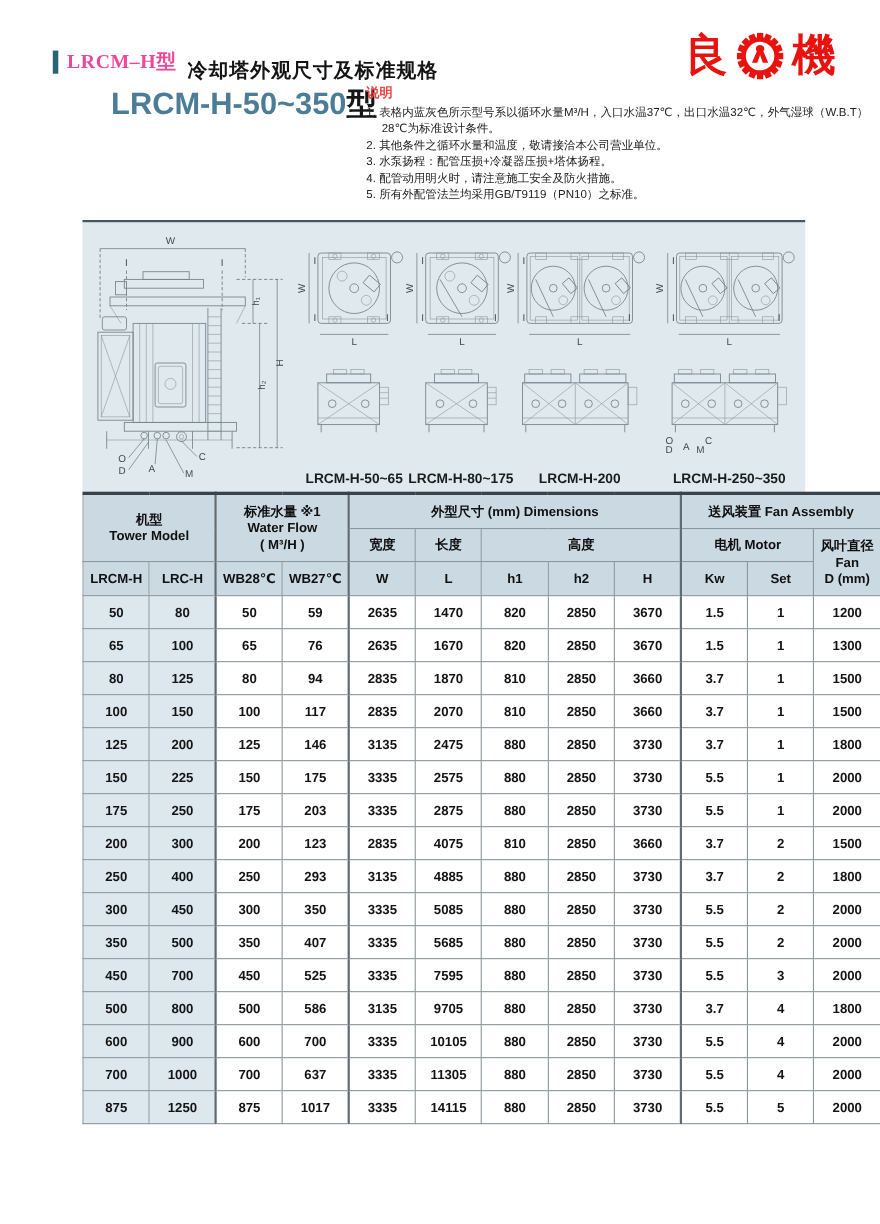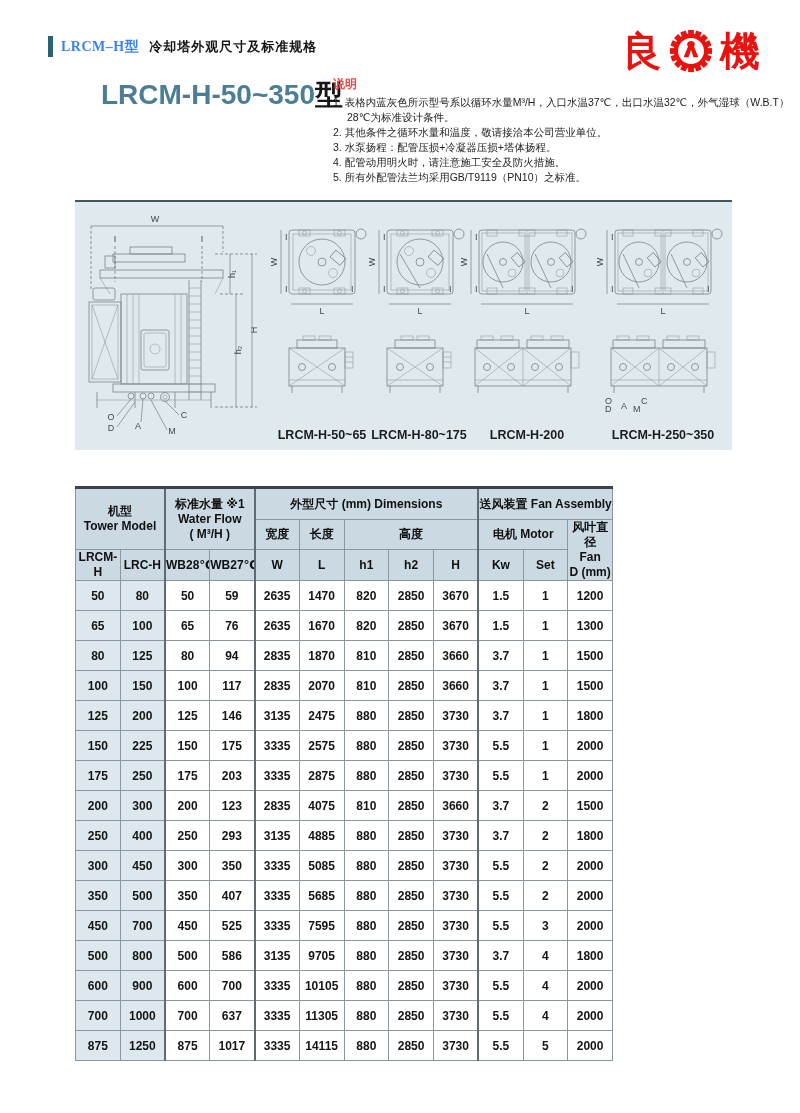--- a/index.html
+++ b/index.html
@@ -6,22 +6,22 @@
   html,body { background:#fff; }
   .page {
     position:relative; width:800px; height:1113px; margin:0 auto;
     background:#ffffff; overflow:hidden;
     font-family:"Liberation Sans","DejaVu Sans",sans-serif; color:#111;
   }
 
   
   .doc-header { position:absolute; top:36px; left:48px; display:flex; align-items:center; }
   .teal-bar { width:5px; height:21px; background:#2a6372; margin-right:8px; }
-  .model-tag { font-family:"Liberation Serif","DejaVu Serif",serif; font-weight:bold; font-size:14px; color:#3b82f6; letter-spacing:.5px; }
-  .doc-subtitle { font-size:13px; font-weight:bold; color:#141414; margin-left:10px; letter-spacing:1px; }
+  .model-tag { font-family:"Liberation Serif","DejaVu Serif",serif; font-weight:bold; font-size:18px; color:#ec4899; letter-spacing:.5px; }
+  .doc-subtitle { font-size:18px; font-weight:bold; color:#141414; margin-left:10px; letter-spacing:1px;margin-top:16px; }
 
   .logo { position:absolute; top:28px; left:622px; display:flex; align-items:center; gap:6px; }
   .logo-char { font-size:40px; font-weight:bold; color:#e8120e; line-height:1; }
   .logo-gear { width:46px; height:46px; }
 
   
   .big-title { position:absolute; top:76px; left:73px; font-size:28px; font-weight:bold; letter-spacing:0; }
   .big-title .main { color:#4c7d97;margin-left:28px; }
   .big-title .suffix { color:#161616; }
 
@@ -37,21 +37,21 @@
   .drawing-panel svg { display:block; width:657px; height:250px; }
   .sketch { stroke:#76858e; stroke-width:.8; fill:none; }
   .sketch-thin { stroke:#8a979e; stroke-width:.55; fill:none; }
   .dim { stroke:#5f6e76; stroke-width:.6; fill:none; }
   .dim-dash { stroke:#5f6e76; stroke-width:.7; fill:none; stroke-dasharray:3 2; }
   .svg-label { font-family:"Liberation Sans",sans-serif; font-size:9px; fill:#3d4a51; }
   .svg-caption { font-family:"Liberation Sans",sans-serif; font-size:12.5px; font-weight:600; fill:#1c1c1c; }
 
   
   .spec-table {
-    position:absolute; top:486px; left:75px; width:538px;
+    position:absolute; top:447px; left:75px; width:726px;
     border-collapse:collapse; table-layout:fixed;
     border:1.5px solid #5a666c; border-top:3px solid #39444a;
     font-size:12px;
   }
   .spec-table th, .spec-table td {
     border:1px solid #8b979e; text-align:center; vertical-align:middle;
     padding:0; overflow:hidden;
   }
   .spec-table thead th { background:#cbd9e2; font-weight:bold; font-size:12px; color:#101010; line-height:1.25; }
   .spec-table tr.h1 th { height:32px; }

